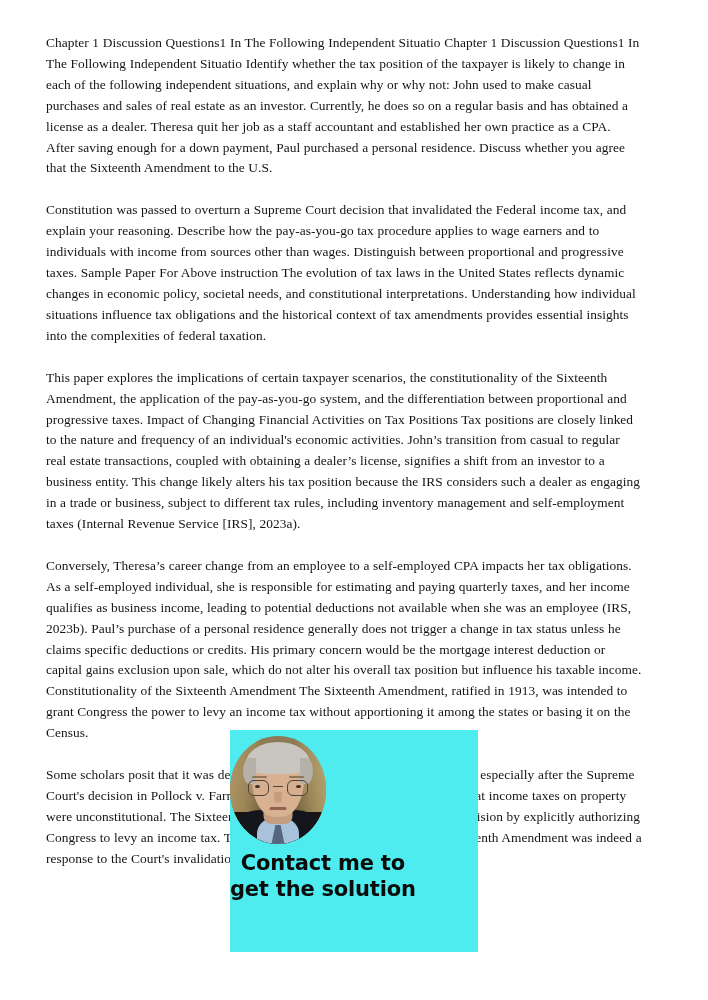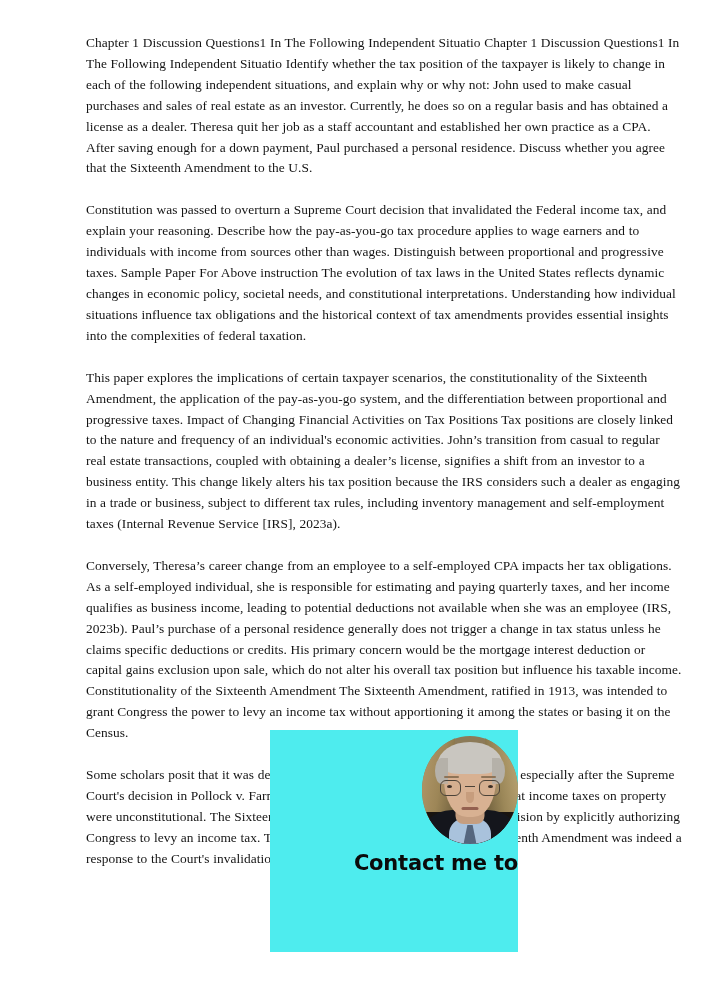--- a/index.html
+++ b/index.html
@@ -12,21 +12,20 @@
     height: 1000px;
     position: relative;
     overflow: hidden;
     font-family: "Liberation Serif", "DejaVu Serif", serif;
   }
 
   #page {
     position: absolute;
     inset: 0;
     background: #ffffff;
-    margin-left: 40px;
   }
 
   #doc-body {
     position: absolute;
     left: 46px;
     top: 33px;
     width: 596px;
   }
 
   .para {
@@ -44,21 +43,21 @@
   #contact-overlay {
     position: absolute;
     left: 230px;
     top: 730px;
     width: 248px;
     height: 222px;
     background: #4eecee;
     overflow: hidden;
     display: flex;
     flex-direction: column;
-    align-items: flex-end;
+    align-items: flex-start;
   }
 
   #portrait {
     position: relative;
     width: 96px;
     height: 108px;
     margin-top: 6px;
     border-radius: 50% / 50%;
     overflow: hidden;
     background: #8c7a58;
@@ -213,18 +212,19 @@
       <div class="lens-r"></div>
       <div class="bridge"></div>
       <div class="eye-l"></div>
       <div class="eye-r"></div>
       <div class="nose"></div>
       <div class="mouth"></div>
     </div>
 
     <div id="overlay-lines">
       <div>Contact me to</div>
+      <div>get the solution</div>
     </div>
 
 
   </div>
 
 </div>
 
 </body></html>

